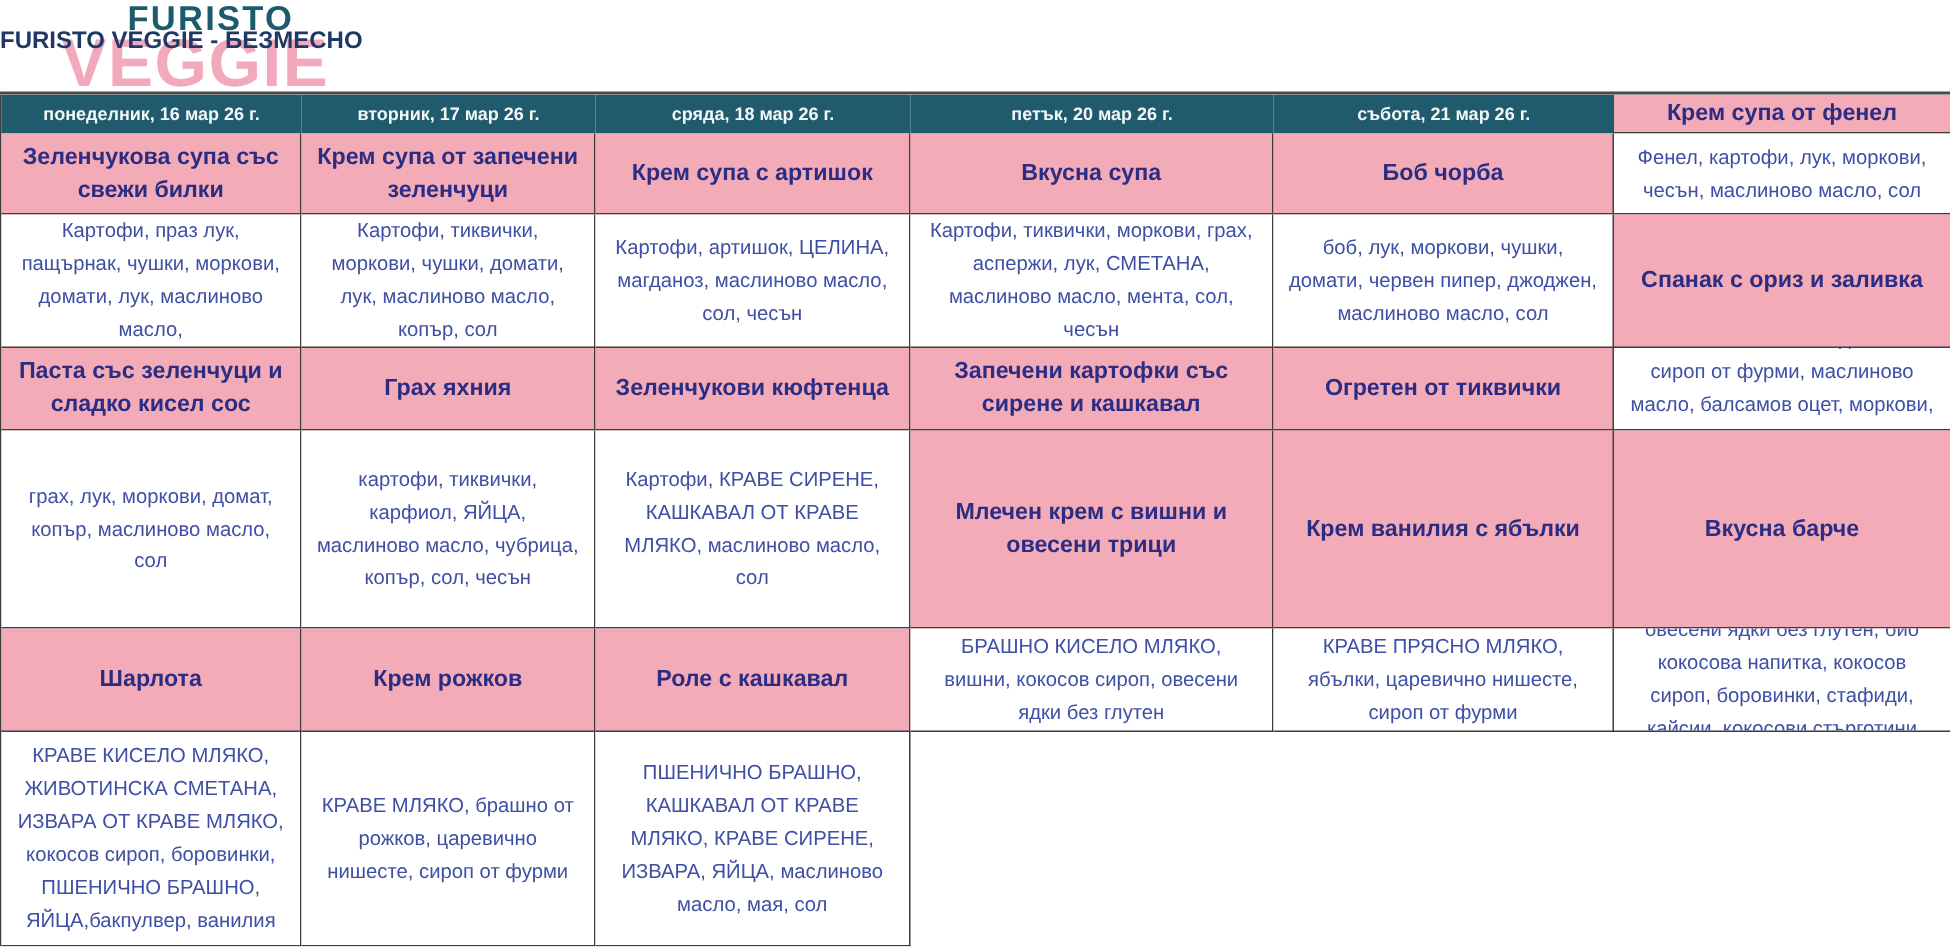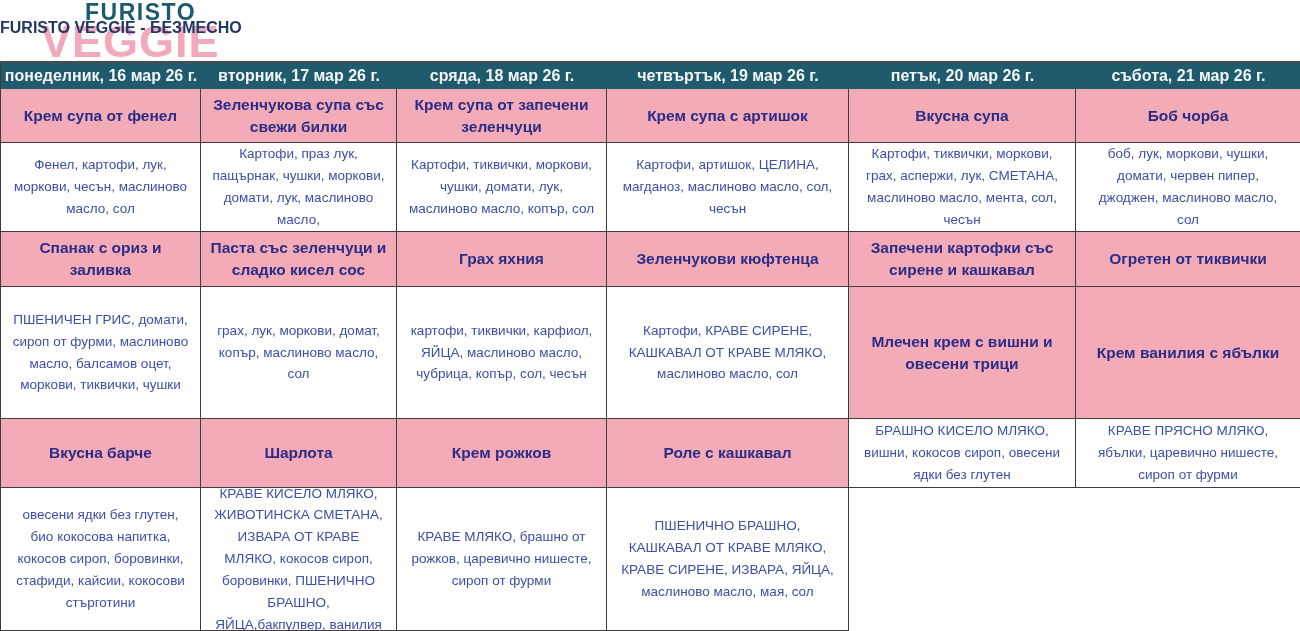--- a/index.html
+++ b/index.html
@@ -41,21 +41,21 @@
     display:grid;
     grid-template-columns:200px 196px 210px 242px 227px 225px;
     grid-template-rows:26px 54px 89px 55px 132px 69px 143px;
     border-left:1px solid #3d3d3d;
     width:1300px;
     box-sizing:border-box;
   }
   .hcell{
     background:#1f5b6d;
     color:#f2f7f8;
-    font-size:16px;font-weight:bold;
+    font-size:12px;font-weight:bold;
     display:flex;align-items:center;justify-content:center;
     text-align:left;
   }
   .cell{
     display:flex;align-items:center;justify-content:center;
     text-align:center;
     border-right:1px solid #3d3d3d;
     border-bottom:1px solid #3d3d3d;
     box-sizing:border-box;
     overflow:hidden;
@@ -84,21 +84,20 @@
       <div class="logo-line1">FURISTO</div>
       <div class="logo-line2">VEGGIE</div>
     </div>
     <div class="title">FURISTO VEGGIE - БЕЗМЕСНО</div>
   </div>
 
   <div class="grid" id="menu-grid">
       <div class="hcell">понеделник, 16 мар 26 г.</div>
       <div class="hcell">вторник, 17 мар 26 г.</div>
       <div class="hcell">сряда, 18 мар 26 г.</div>
-      <div class="hcell">четвъртък, 19 мар 26 г.</div>
       <div class="hcell">петък, 20 мар 26 г.</div>
       <div class="hcell">събота, 21 мар 26 г.</div>
       <div class="cell dish">Крем супа от фенел</div>
       <div class="cell dish">Зеленчукова супа със свежи билки</div>
       <div class="cell dish">Крем супа от запечени зеленчуци</div>
       <div class="cell dish">Крем супа с артишок</div>
       <div class="cell dish">Вкусна супа</div>
       <div class="cell dish">Боб чорба</div>
       <div class="cell ingredients">Фенел, картофи, лук, моркови, чесън, маслиново масло, сол</div>
       <div class="cell ingredients">Картофи, праз лук, пащърнак, чушки, моркови, домати, лук, маслиново масло,</div>

